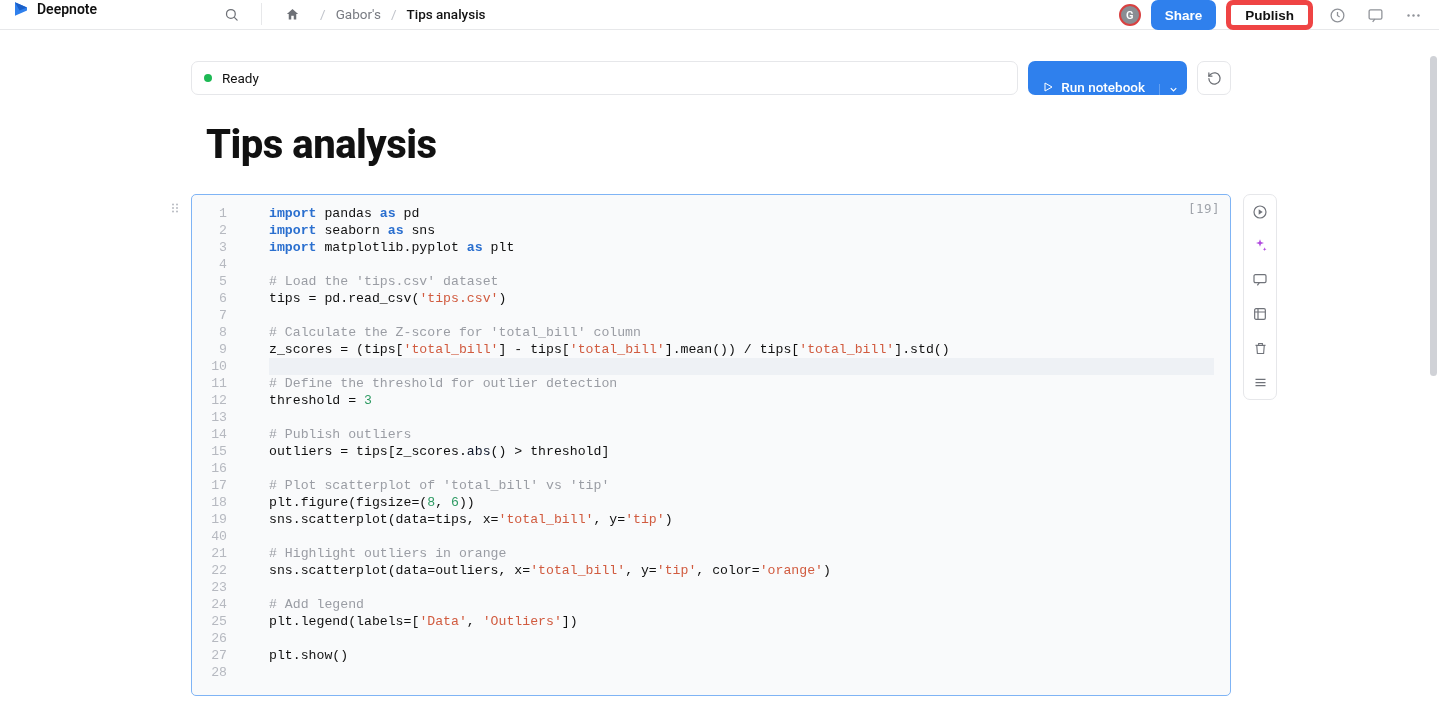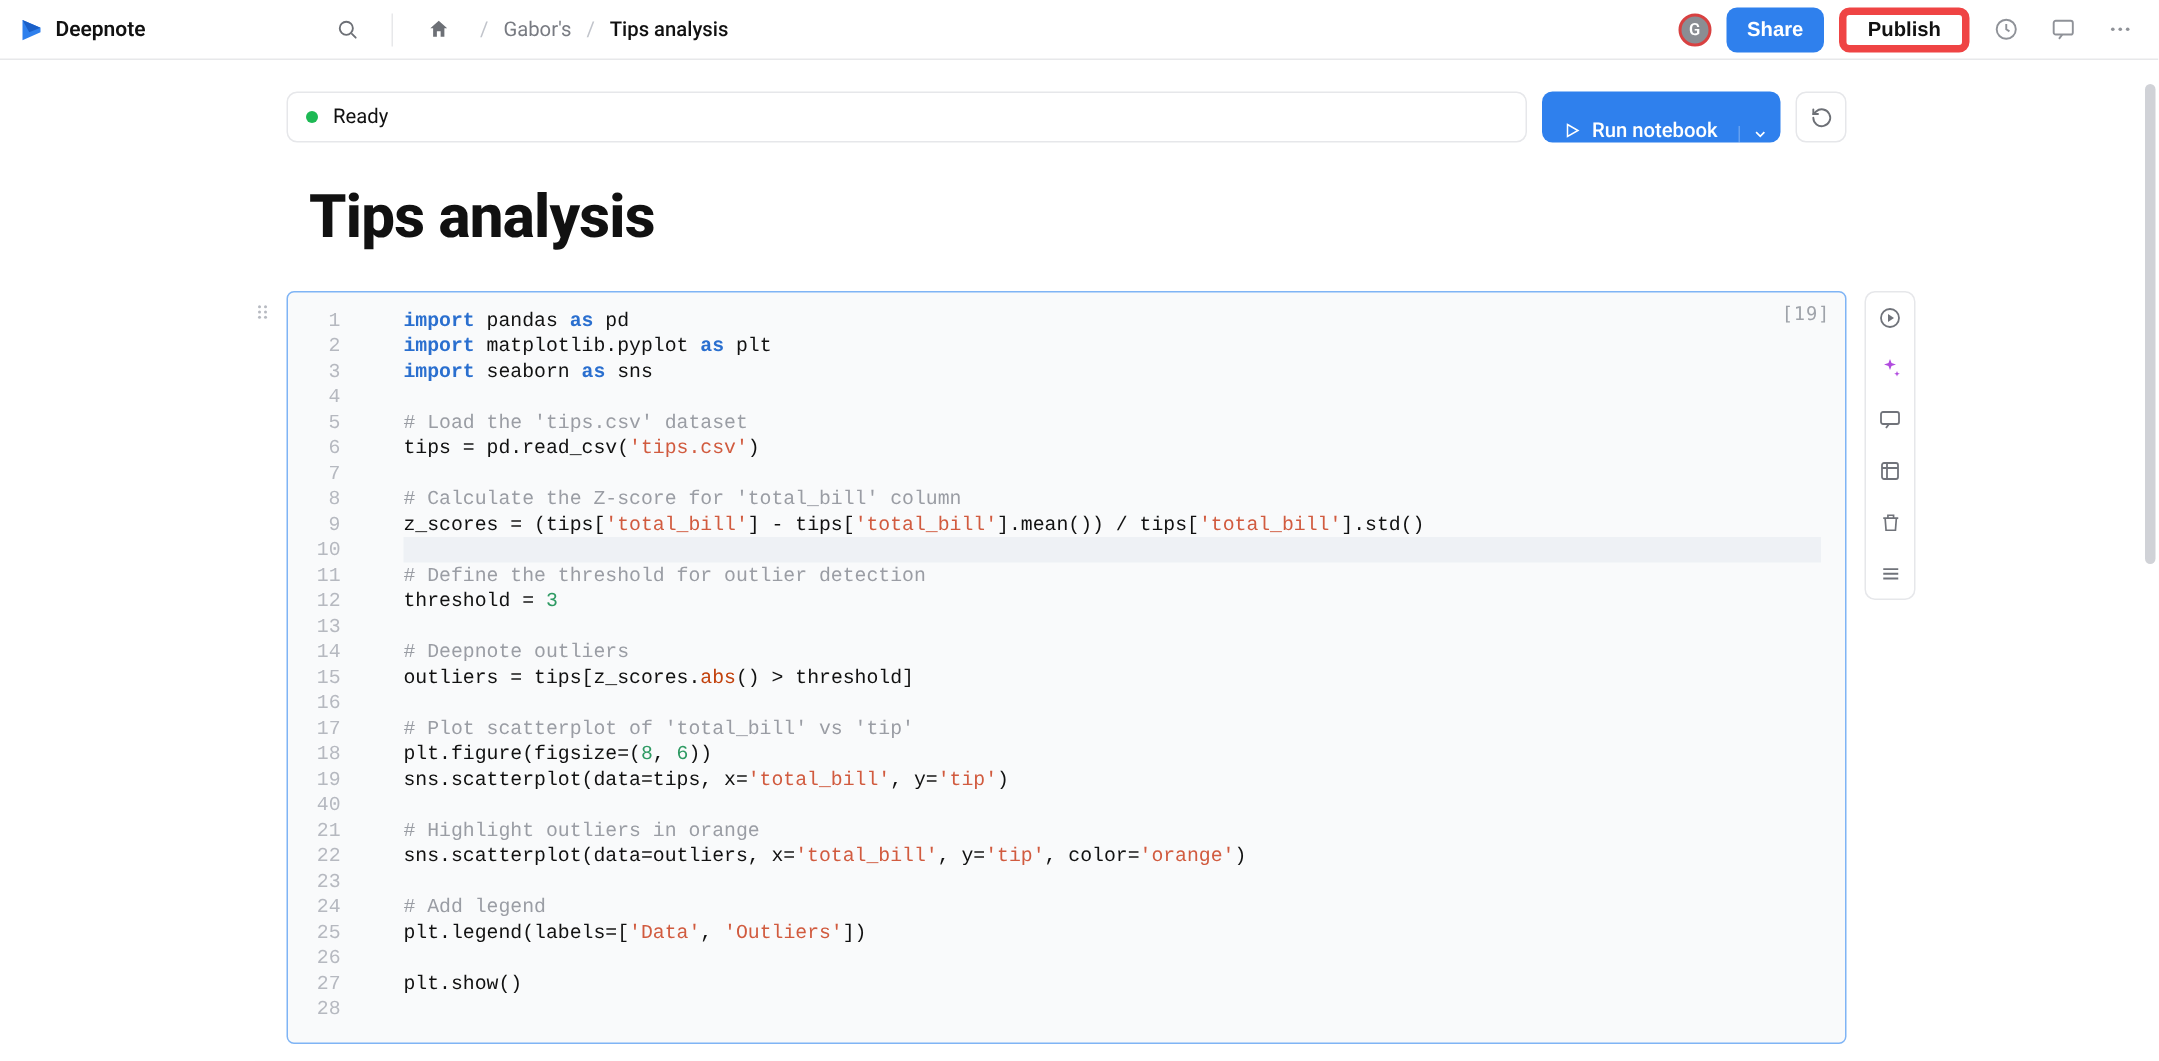--- a/index.html
+++ b/index.html
@@ -1,20 +1,20 @@
 <!DOCTYPE html>
 <html><head>
 <meta charset="utf-8">
 <style>
   * { box-sizing: border-box; margin: 0; padding: 0; }
   html, body { height: 100%; font-family: -apple-system, BlinkMacSystemFont, "Segoe UI", Roboto, Helvetica, Arial, sans-serif; color:#111; background:#fff; }
   body { width:1439px; height:707px; overflow:hidden; position:relative; }
 
   
-  .topbar { height:40px; display:flex; align-items:center; border-bottom:1px solid #e7e8ea; padding:0 12px; gap:10px; }
+  .topbar { height:30px; display:flex; align-items:flex-start; border-bottom:1px solid #e7e8ea; padding:0 12px; gap:10px; }
   .logo { display:flex; align-items:center; gap:7px; }
   .logo-mark { width:18px; height:18px; display:inline-flex; }
   .logo-text { font-weight:600; font-size:14px; }
   .tb-center { display:flex; align-items:center; gap:14px; margin-left:110px; }
   .divider-v { width:1px; height:22px; background:#e7e8ea; margin:0 2px;}
   .icon-btn { width:28px; height:28px; display:inline-flex; align-items:center; justify-content:center; border-radius:6px; color:#6d7076; cursor:pointer; }
   .breadcrumbs { display:flex; align-items:center; gap:10px; font-size:13.5px; color:#787b82;}
   .breadcrumbs .sep { color:#c1c4cb; }
   .breadcrumbs .cur { color:#111; font-weight:500;}
   .tb-right { margin-left:auto; display:flex; align-items:center; gap:10px; }
@@ -48,21 +48,21 @@
   .code-area { font-family:ui-monospace,SFMono-Regular,Menlo,Consolas,"Liberation Mono",monospace; font-size:13.2px; line-height:17px; display:flex; }
   .gutter { width:45px; text-align:right; padding:0 10px 0 0; color:#b6b9c0; user-select:none; flex-shrink:0;}
   .gutter div { height:17px; }
   .code { flex:1; padding-right:12px; position:relative;margin-left:32px;}
   .line { height:17px; white-space:pre; }
   .line.hl { background:#eef1f5; margin-right:4px;}
   .tok-kw { color:#2a6fcf; font-weight:600;}
   .tok-cm { color:#9a9da4; }
   .tok-str{ color:#d15b3f; }
   .tok-num{ color:#2e9a63; }
-  .tok-fn { color:#c2410c; }
+  .tok-fn { color:#0f172a; }
 
   
   .cell-side { position:absolute; right:-46px; top:0; width:34px; border:1px solid #e6e7ea; border-radius:7px; padding:6px 0; display:flex; flex-direction:column; align-items:center; gap:12px; background:#fff;}
   .cell-side .sicon { width:22px; height:22px; display:flex; align-items:center; justify-content:center; color:#70737a; cursor:pointer; }
   .cell-side .sicon.accent { color:#b14bdf; }
 
   
   .edge-scroll { position:absolute; top:44px; right:2px; bottom:0; width:7px; background:transparent;}
   .edge-scroll .thumb { position:absolute; top:12px; width:7px; height:320px; background:#d0d2d7; border-radius:4px;}
 
@@ -199,33 +199,33 @@
               <div>22</div>
               <div>23</div>
               <div>24</div>
               <div>25</div>
               <div>26</div>
               <div>27</div>
               <div>28</div>
             </div>
           <div class="code" id="code">
               <div class="line"><span class="tok-kw">import</span> pandas <span class="tok-kw">as</span> pd</div>
+              <div class="line"><span class="tok-kw">import</span> seaborn <span class="tok-kw">as</span> sns</div>
               <div class="line"><span class="tok-kw">import</span> matplotlib.pyplot <span class="tok-kw">as</span> plt</div>
-              <div class="line"><span class="tok-kw">import</span> seaborn <span class="tok-kw">as</span> sns</div>
               <div class="line"></div>
               <div class="line"><span class="tok-cm"># Load the 'tips.csv' dataset</span></div>
               <div class="line">tips = pd.read_csv(<span class="tok-str">'tips.csv'</span>)</div>
               <div class="line"></div>
               <div class="line"><span class="tok-cm"># Calculate the Z-score for 'total_bill' column</span></div>
               <div class="line">z_scores = (tips[<span class="tok-str">'total_bill'</span>] - tips[<span class="tok-str">'total_bill'</span>].mean()) / tips[<span class="tok-str">'total_bill'</span>].std()</div>
               <div class="line hl"></div>
               <div class="line"><span class="tok-cm"># Define the threshold for outlier detection</span></div>
               <div class="line">threshold = <span class="tok-num">3</span></div>
               <div class="line"></div>
-              <div class="line"><span class="tok-cm"># Deepnote outliers</span></div>
+              <div class="line"><span class="tok-cm"># Publish outliers</span></div>
               <div class="line">outliers = tips[z_scores.<span class="tok-fn">abs</span>() &gt; threshold]</div>
               <div class="line"></div>
               <div class="line"><span class="tok-cm"># Plot scatterplot of 'total_bill' vs 'tip'</span></div>
               <div class="line">plt.figure(figsize=(<span class="tok-num">8</span>, <span class="tok-num">6</span>))</div>
               <div class="line">sns.scatterplot(data=tips, x=<span class="tok-str">'total_bill'</span>, y=<span class="tok-str">'tip'</span>)</div>
               <div class="line"></div>
               <div class="line"><span class="tok-cm"># Highlight outliers in orange</span></div>
               <div class="line">sns.scatterplot(data=outliers, x=<span class="tok-str">'total_bill'</span>, y=<span class="tok-str">'tip'</span>, color=<span class="tok-str">'orange'</span>)</div>
               <div class="line"></div>
               <div class="line"><span class="tok-cm"># Add legend</span></div>

